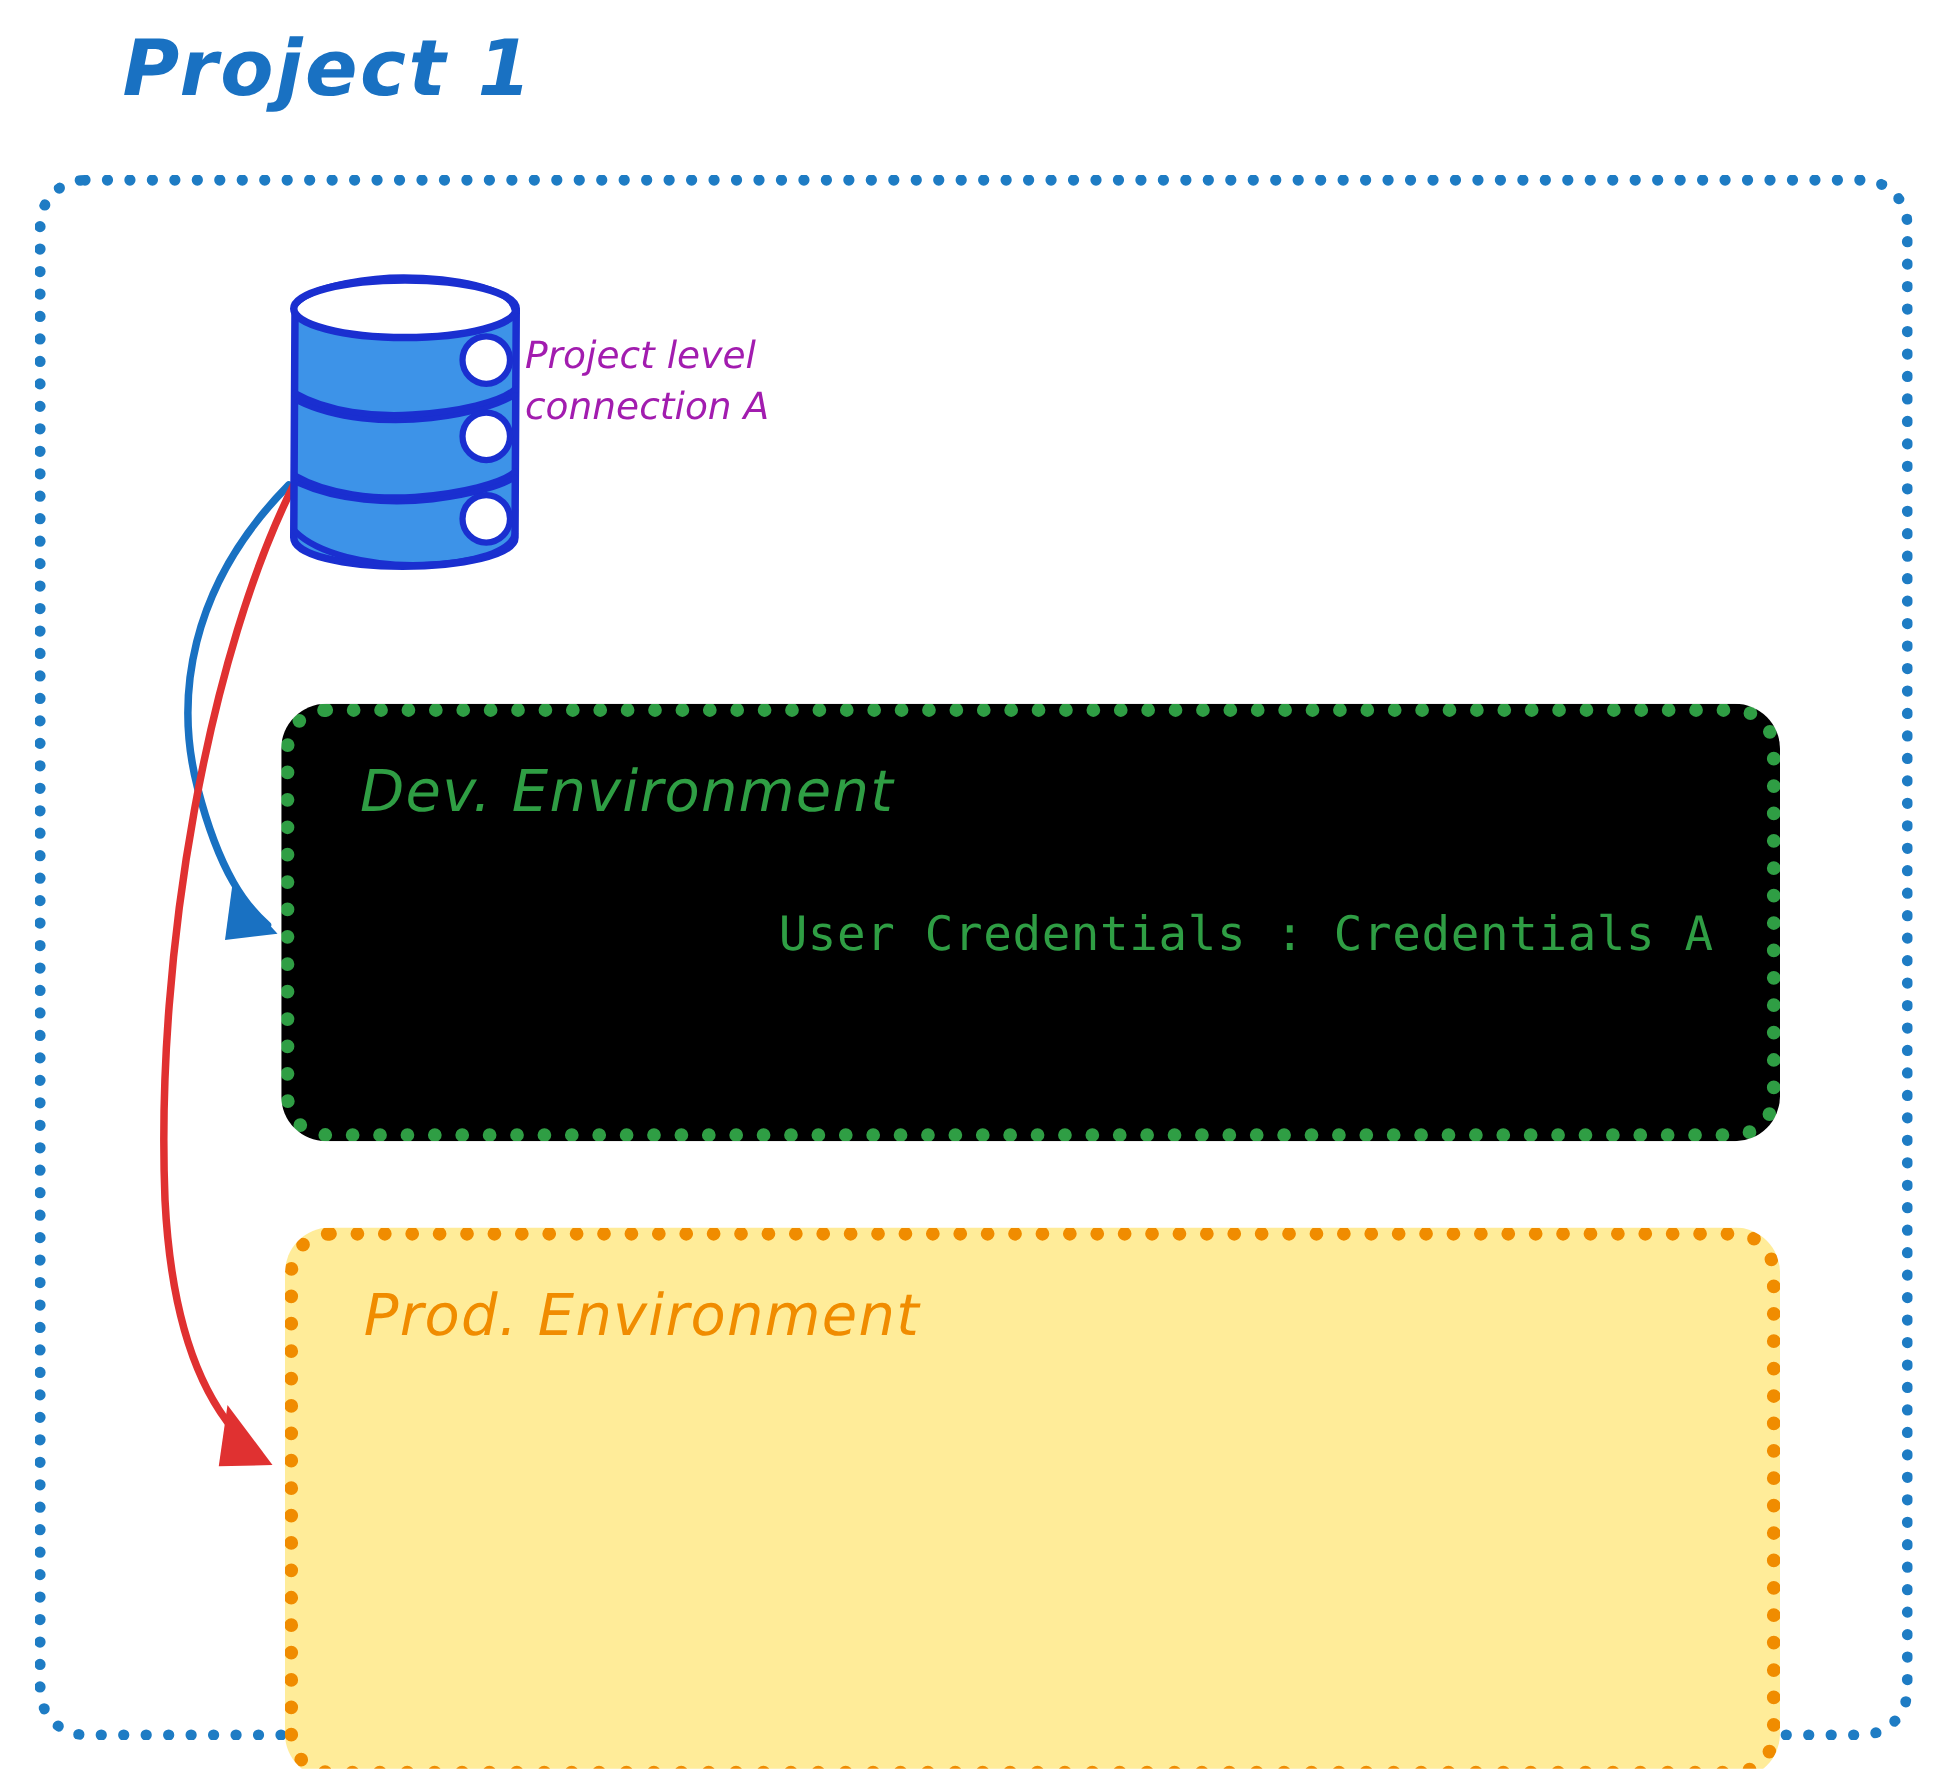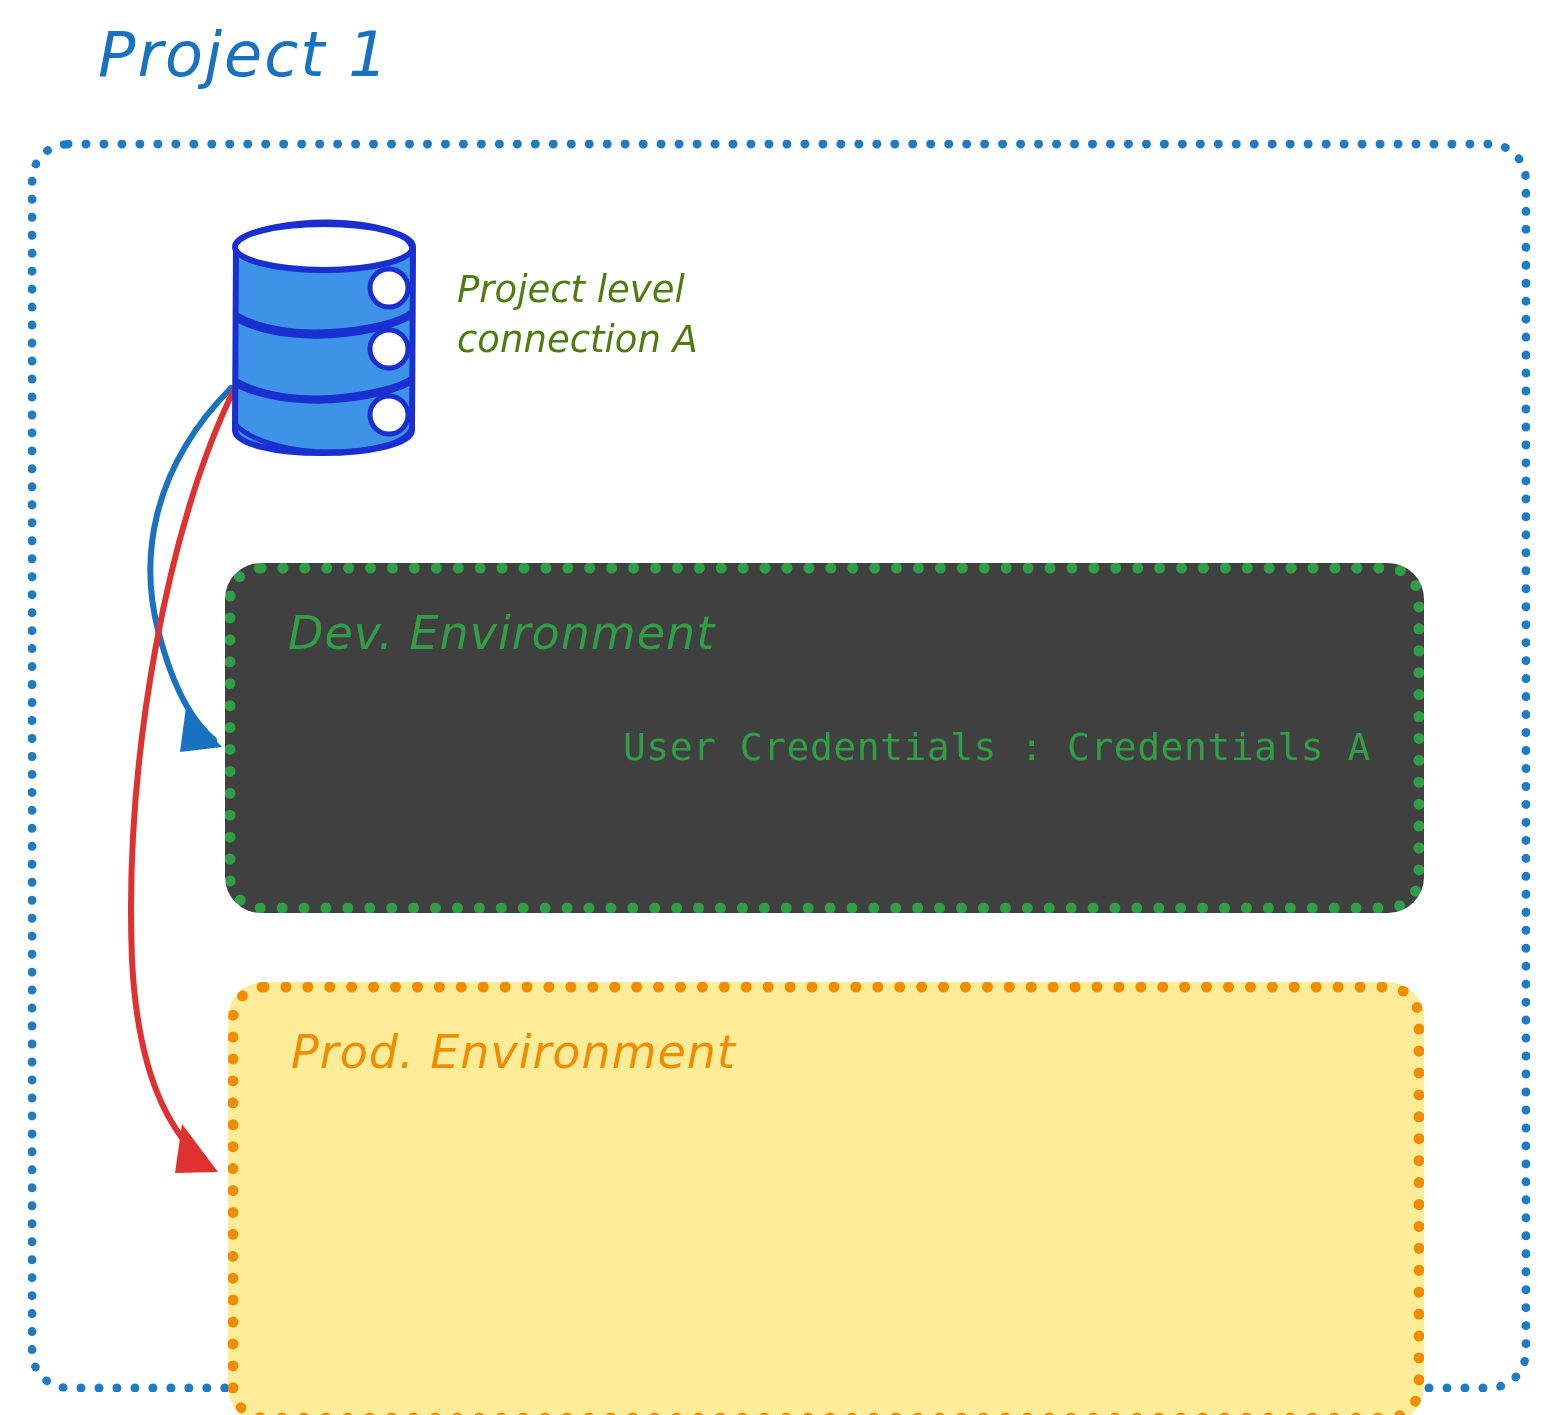--- a/index.html
+++ b/index.html
@@ -35,52 +35,52 @@
     background: transparent;
   }
 
   
   .project-title {
     position: absolute;
     left: 98px;
     top: 18px;
     font-family: "DejaVu Sans", sans-serif;
     font-size: 62px;
-    font-weight: 400;
+    font-weight: 700;
     font-style: italic;
     letter-spacing: 2px;
     color: #1971c2;
     white-space: nowrap;
   }
 
   
   .db-label {
     position: absolute;
-    left: 457px;
+    left: 420px;
     top: 265px;
     font-family: "DejaVu Sans", sans-serif;
-    font-size: 37px;
+    font-size: 30px;
     font-style: italic;
     line-height: 1.36;
-    color: #4d7c0f;
+    color: #a21caf;
     white-space: pre;
   }
 
   
   .env-box {
     position: absolute;
     box-sizing: border-box;
     border-radius: 36px;
   }
   .env-box.dev {
     left: 225px;
     top: 563px;
     width: 1199px;
     height: 350px;
-    background: #404040;
+    background: #000000;
     border: 11px dotted #2f9e44;
   }
   .env-box.prod {
     left: 228px;
     top: 982px;
     width: 1196px;
     height: 441px;
     background: #ffec99;
     border: 11px dotted #f08c00;
   }

